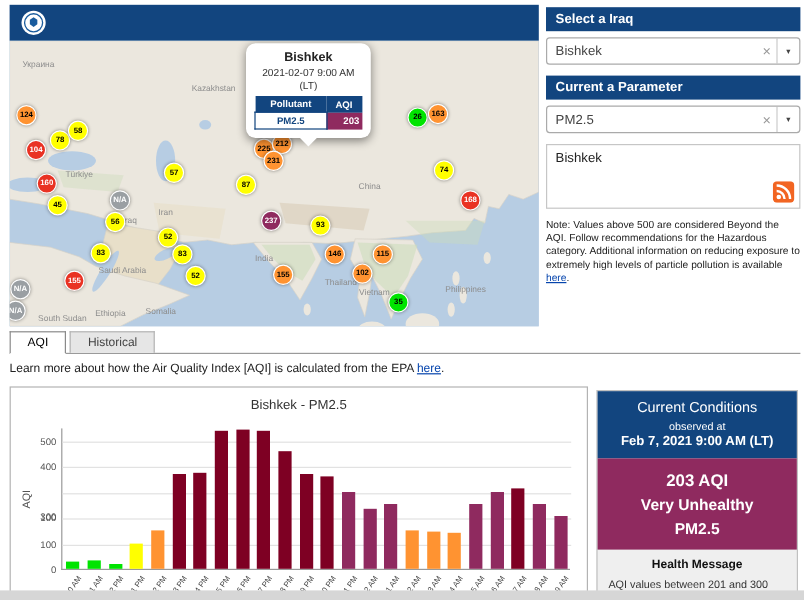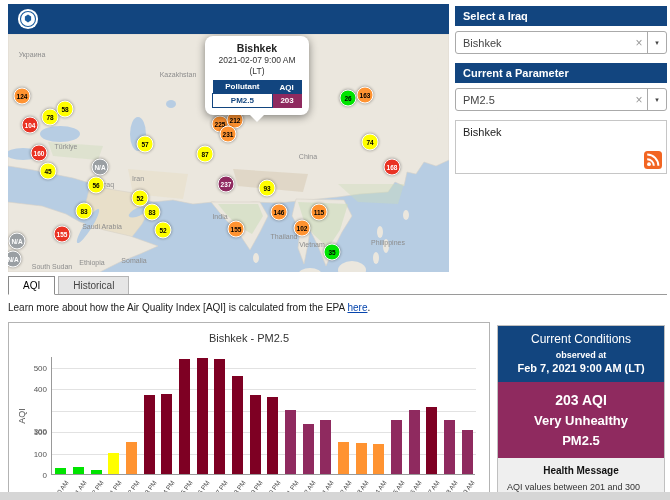--- a/index.html
+++ b/index.html
@@ -19,21 +19,21 @@
 
   .popup{position:absolute;left:197px;top:2px;width:104px;background:#fff;border-radius:8px;
     box-shadow:0 2px 8px rgba(0,0,0,.45);padding:6px 7px 7px;text-align:center;z-index:30;}
   .popup:after{content:"";position:absolute;left:50%;bottom:-7px;margin-left:-7px;border:7px solid transparent;border-top-color:#fff;border-bottom:none;}
   .popup-city{font-size:10.5px;font-weight:bold;color:#222;}
   .popup-date{font-size:8.5px;color:#333;margin-top:1px;line-height:1.2;}
   .popup-table{width:100%;border-collapse:collapse;margin-top:4px;}
   .popup-table th{background:#12457f;color:#fff;padding:2px;font-size:8px;}
   .popup-table td{padding:2px;font-weight:bold;font-size:8px;}
   .pp-pm{border:1px solid #12457f;color:#12457f;background:#fff;}
-  .pp-aqi{color:#fff;}
+  .pp-aqi{color:#fff;text-align:right;}
 
   .tabs-row{display:flex;gap:3px;margin-top:4px;border-bottom:1px solid #9a9a9a;width:659px;align-items:flex-end;}
   .tab{font-size:10px;padding:3px 14px;background:#e6e6e6;border:1px solid #b5b5b5;border-bottom:none;color:#444;cursor:pointer;}
   .tab.active{background:#fff;border-color:#8a8a8a;margin-bottom:-1px;border-bottom:1px solid #fff;color:#000;}
   .epa-line{margin-top:7px;font-size:10px;color:#222;}
   a.link{color:#0645ad;text-decoration:underline;cursor:pointer;}
 
   .sidebar{position:absolute;left:455px;top:6px;width:212px;}
   .sel-header{background:#12457f;color:#fff;font-size:11px;font-weight:bold;padding:4px 8px;}
   .sel-box{display:flex;align-items:center;height:23px;border:1px solid #aaa;border-radius:3px;background:#fff;margin:5px 0 9px;}
@@ -51,21 +51,21 @@
   .plot{position:absolute;left:42px;top:34px;width:424px;height:118px;border-left:1px solid #999;border-bottom:1px solid #999;}
   .gridline{position:absolute;left:0;width:424px;height:1px;background:#e2e2e2;}
   .ytick{position:absolute;left:-5px;transform:translate(-100%,-50%);font-size:8px;color:#555;}
   .bar{position:absolute;bottom:0;width:11px;}
   .xlab{position:absolute;font-size:6.5px;color:#444;white-space:nowrap;transform:translateX(-100%) rotate(-55deg);transform-origin:right top;}
   .ylabel{position:absolute;left:13px;top:93px;transform:translate(-50%,-50%) rotate(-90deg);font-size:9px;color:#555;}
 
   .cc-panel{position:absolute;left:497px;top:325px;width:168px;border:1px solid #c0c0c0;background:#efefef;}
   .cc-head{background:#12457f;color:#fff;text-align:center;padding:6px 4px 8px;}
   .cc-title{font-size:12px;font-weight:normal;}
-  .cc-observed{font-size:9px;margin-top:4px;font-weight:bold;}
+  .cc-observed{font-size:9px;margin-top:4px;}
   .cc-date{font-size:11px;font-weight:bold;margin-top:2px;}
   .cc-aqibox{color:#fff;text-align:center;padding:10px 4px;}
   .cc-aqi{font-size:14px;font-weight:bold;}
   .cc-cat{font-size:13px;font-weight:bold;margin-top:5px;}
   .cc-pm{font-size:13px;font-weight:bold;margin-top:5px;}
   .cc-health{padding:7px 9px;}
   .cc-health-title{font-size:10px;font-weight:bold;text-align:center;color:#111;}
   .cc-health-text{font-size:9px;color:#333;margin-top:5px;line-height:1.35;}
 
   .bottom-strip{position:absolute;left:0;top:492px;width:670px;height:8px;background:#d6d6d6;z-index:40;}
@@ -214,20 +214,21 @@
   <div class="feed-box">
     <div class="feed-label">Bishkek</div>
     <svg class="rss" width="18" height="18" viewBox="0 0 18 18">
       <rect width="18" height="18" rx="3.5" fill="#f26522"></rect>
       <circle cx="5" cy="13.2" r="1.9" fill="#ffffff"></circle>
       <path d="M3.2,8.2 a6.6,6.6 0 0 1 6.6,6.6" fill="none" stroke="#ffffff" stroke-width="2"></path>
       <path d="M3.2,3.6 a11.2,11.2 0 0 1 11.2,11.2" fill="none" stroke="#ffffff" stroke-width="2"></path>
     </svg>
   </div>
 
+  <div class="note"><span>Note: Values above 500 are considered Beyond the AQI. Follow recommendations for the Hazardous category. Additional information on reducing exposure to extremely high levels of particle pollution is available </span><a class="link">here</a><span>.</span></div>
 </aside>
 
 <div class="chart-panel">
   <div class="chart-title">Bishkek - PM2.5</div>
   <div class="ylabel">AQI</div>
   <div class="plot" id="plot">
       <div class="ytick" style="top: 118px;">0</div>
       <div class="gridline" style="top: 96.5455px;"></div>
       <div class="ytick" style="top: 96.5455px;">100</div>
       <div class="gridline" style="top: 75.0909px;"></div>

